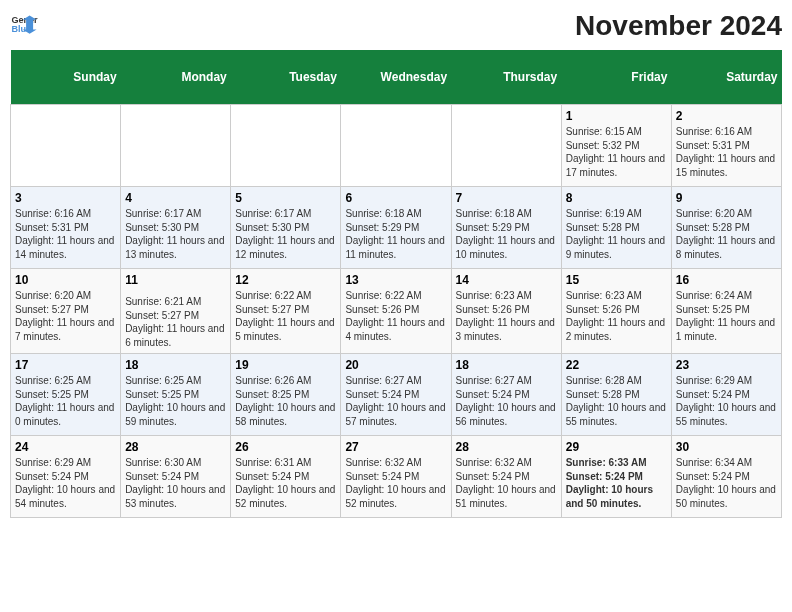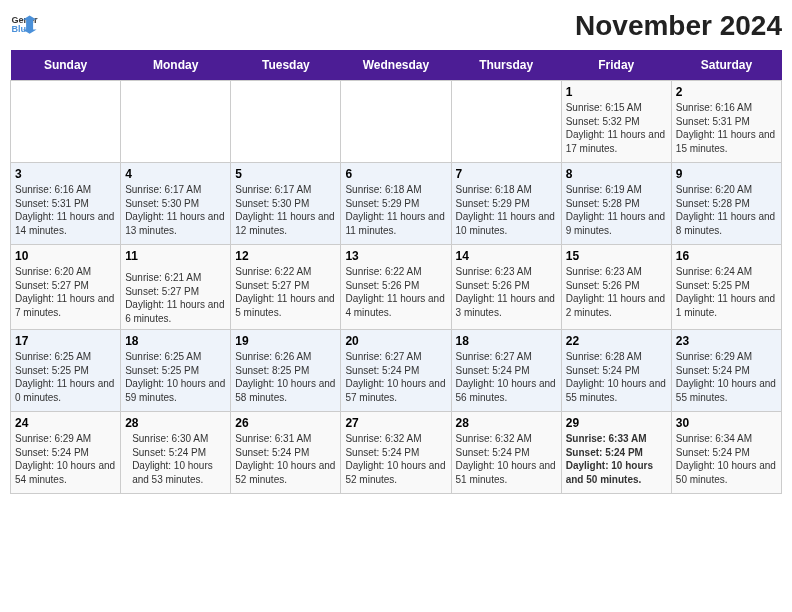--- a/index.html
+++ b/index.html
@@ -36,24 +36,24 @@
     .location {
       font-size: 14px;
       color: #555;
     }
     table {
       width: 100%;
       border-collapse: collapse;
       font-size: 11px;
     }
     thead tr th {
-      background-color: #4c1d95;
+      background-color: #15803d;
       color: #fff;
-      padding: 8px 4px;
-      text-align: center;
+      padding: 20px 4px;
+      text-align: right;
       font-size: 12px;
       font-weight: bold;
     }
     tbody tr td {
       border: 1px solid #ccc;
       vertical-align: top;
       padding: 4px;
       width: 14.28%;
       min-height: 80px;
       height: 82px;
@@ -242,40 +242,40 @@
         </td>
         <td>
           <div class="day-number">18</div>
           <div class="day-info" style="white-space: pre-line;">Sunrise: 6:27 AM
 Sunset: 5:24 PM
 Daylight: 10 hours and 56 minutes.</div>
         </td>
         <td>
           <div class="day-number">22</div>
           <div class="day-info" style="white-space: pre-line;">Sunrise: 6:28 AM
-Sunset: 5:24 PM
+Sunset: 5:28 PM
 Daylight: 10 hours and 55 minutes.</div>
         </td>
         <td>
           <div class="day-number">23</div>
           <div class="day-info" style="white-space: pre-line;">Sunrise: 6:29 AM
 Sunset: 5:24 PM
 Daylight: 10 hours and 55 minutes.</div>
         </td>
       </tr>
       <tr>
         <td>
           <div class="day-number">24</div>
           <div class="day-info" style="white-space: pre-line;">Sunrise: 6:29 AM
 Sunset: 5:24 PM
 Daylight: 10 hours and 54 minutes.</div>
         </td>
         <td>
           <div class="day-number">28</div>
-          <div class="day-info" style="white-space: pre-line; margin-left: 7px;">Sunrise: 6:30 AM
+          <div class="day-info" style="white-space: pre-line;">Sunrise: 6:30 AM
 Sunset: 5:24 PM
 Daylight: 10 hours and 53 minutes.</div>
         </td>
         <td>
           <div class="day-number">26</div>
           <div class="day-info" style="white-space: pre-line;">Sunrise: 6:31 AM
 Sunset: 5:24 PM
 Daylight: 10 hours and 52 minutes.</div>
         </td>
         <td>

